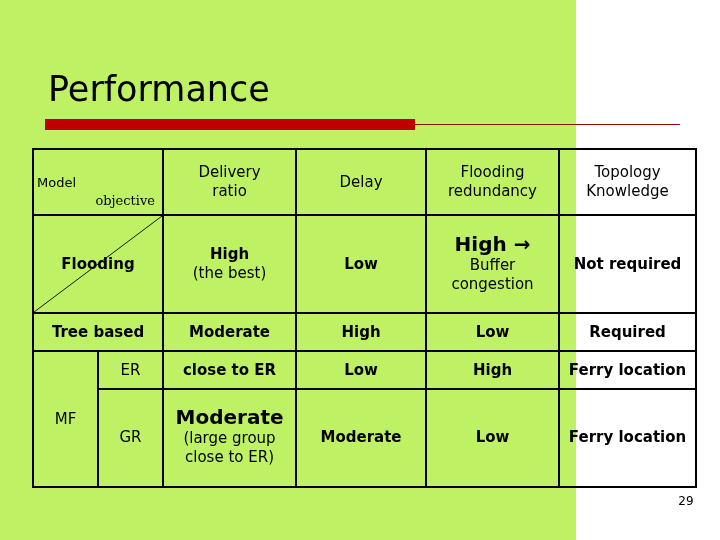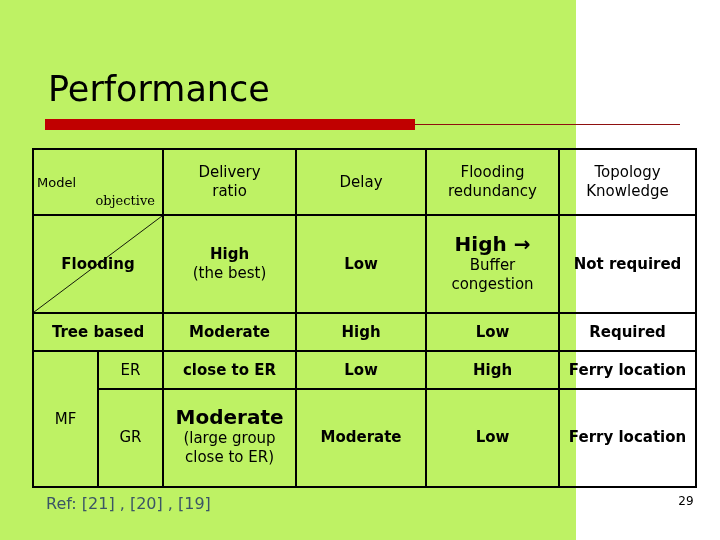--- a/index.html
+++ b/index.html
@@ -250,16 +250,15 @@
         </td>
         <td class="b big">Moderate</td>
         <td class="b big">Low</td>
         <td class="n">Ferry location</td>
       </tr>
 
     </tbody>
       </table>
   </div>
 
-  <div id="ref" style="color: rgb(59, 85, 102);">Ref: [21] , [20] , [19]</div>
   <div id="pagenum">29</div>
 
 </div>
 
 </body></html>

